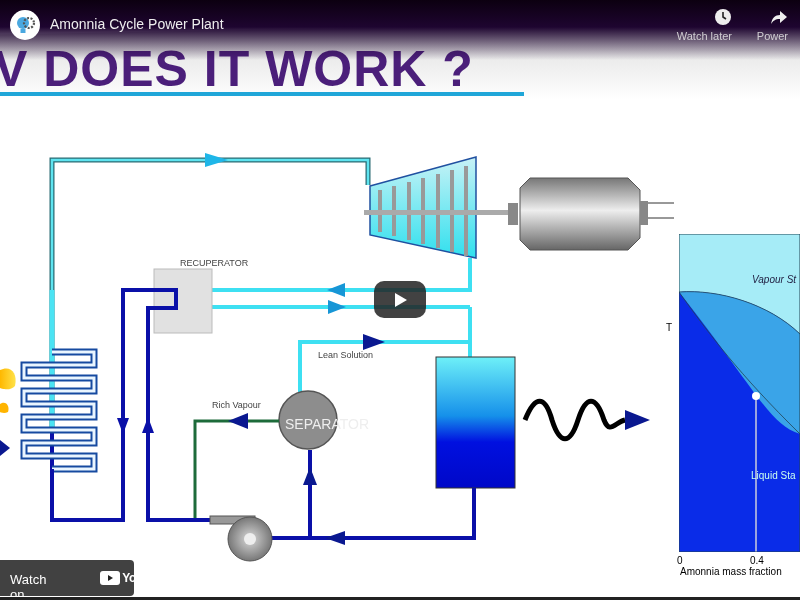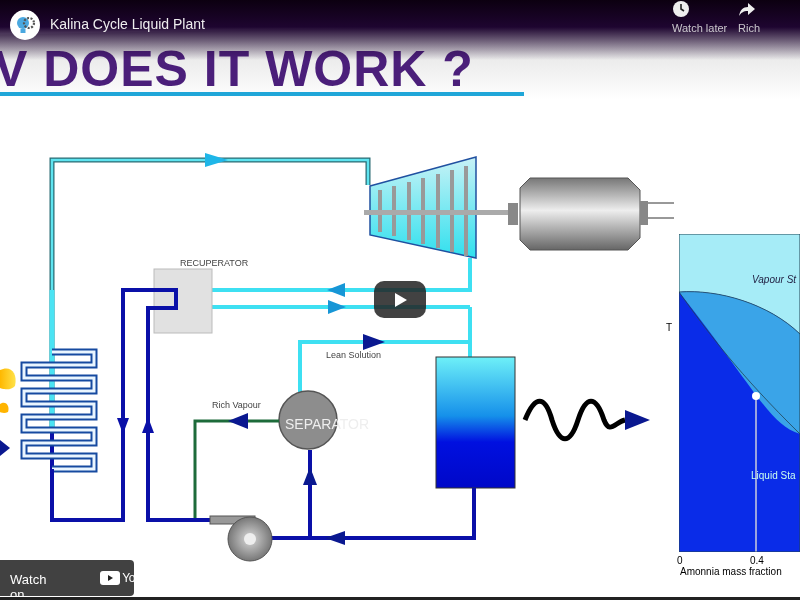--- a/index.html
+++ b/index.html
@@ -4,61 +4,61 @@
 <style>
   html,body{margin:0;padding:0;}
   body{width:800px;height:600px;overflow:hidden;position:relative;background:#fff;font-family:"Liberation Sans",sans-serif;}
   .topbar{position:absolute;left:0;top:0;width:800px;height:60px;
     background:linear-gradient(180deg,#0c0010 0%,#1e0530 45%,rgba(40,10,60,0.0) 100%);z-index:5;}
   .slide-top{position:absolute;left:0;top:20px;width:800px;height:80px;
     background:linear-gradient(180deg,#cfcfcf 0%,#e8e8e8 40%,#ffffff 100%);
     clip-path:polygon(0 18%,100% 0,100% 100%,0 100%);}
   .channel-avatar{position:absolute;left:10px;top:10px;width:30px;height:30px;border-radius:50%;background:#fff;z-index:6;display:flex;align-items:center;justify-content:center;}
   .video-title{position:absolute;left:50px;top:16px;color:#eee;font-size:14px;z-index:6;}
-  .yt-action{position:absolute;top:0;z-index:6;text-align:left;color:#ddd;font-size:11px;}
+  .yt-action{position:absolute;top:8px;z-index:6;text-align:right;color:#ddd;font-size:11px;}
   .yt-action .lbl{display:block;margin-top:2px;color:#e4e4e4;opacity:.85;}
   .headline{position:absolute;left:-6px;top:40px;font-size:50px;font-weight:bold;color:#4b1f7a;letter-spacing:1px;z-index:4;white-space:nowrap;}
   .head-line{position:absolute;left:0;top:92px;width:524px;height:4px;background:#1fa6d8;z-index:4;}
   svg.diagram{position:absolute;left:0;top:0;z-index:2;}
   .lbl-small{position:absolute;font-size:9px;color:#444;z-index:3;}
   .play{position:absolute;left:374px;top:281px;width:52px;height:37px;border-radius:10px;background:rgba(33,33,33,.85);z-index:7;display:flex;align-items:center;justify-content:center;}
   .watch{position:absolute;left:0;top:560px;width:134px;height:36px;background:rgba(23,23,23,.82);border-radius:0 4px 4px 0;z-index:7;display:flex;align-items:center;color:#fff;font-size:13px;}
   .watch .txt{margin-left:10px;margin-top:18px;}
-  .watch .yt{margin-left:10px;display:flex;align-items:center;font-weight:normal;font-size:12px;letter-spacing:-.5px;padding-left:44px;}
+  .watch .yt{margin-left:10px;display:flex;align-items:center;font-weight:bold;font-size:12px;letter-spacing:-.5px;padding-left:44px;}
   .phase{position:absolute;left:679px;top:234px;width:121px;height:318px;z-index:2;}
   .phase-label{position:absolute;font-size:10px;z-index:3;white-space:nowrap;}
   .bottom-rule{position:absolute;left:0;top:597px;width:800px;height:3px;background:#222;z-index:8;}
 </style>
 </head>
 <body>
 
 <div class="slide-top"></div>
 <div class="topbar"></div>
 
 <div class="channel-avatar">
   <svg width="22" height="22" viewBox="0 0 22 22">
     <circle cx="9" cy="9" r="6" fill="#4aa8e0"></circle>
     <rect x="6.5" y="15" width="5" height="4" fill="#4aa8e0"></rect>
     <circle cx="15" cy="9" r="5" fill="none" stroke="#555" stroke-width="2.2" stroke-dasharray="2 1.5"></circle>
   </svg>
 </div>
-<div class="video-title">Kalina Cycle Liquid Plant</div>
+<div class="video-title">Amonnia Cycle Power Plant</div>
 
 <div class="yt-action" style="left:672px;width:60px;">
   <svg width="18" height="18" viewBox="0 0 18 18">
     <circle cx="9" cy="9" r="8" fill="#eee"></circle>
     <path d="M9 4 V9 L12 11" stroke="#222" stroke-width="1.6" fill="none"></path>
   </svg>
   <span class="lbl">Watch later</span>
 </div>
 <div class="yt-action" style="left:738px;width:50px;">
   <svg width="18" height="18" viewBox="0 0 18 18">
     <path d="M10 3 L17 9 L10 15 V11 C5 11 3 13 1 16 C2 10 5 7 10 7 Z" fill="#eee"></path>
   </svg>
-  <span class="lbl">Rich</span>
+  <span class="lbl">Power</span>
 </div>
 
 <div class="headline">V DOES IT WORK ?</div>
 <div class="head-line"></div>
 
 <svg class="diagram" width="800" height="600" viewBox="0 0 800 600">
   <defs>
     <linearGradient id="turb" x1="0" y1="0" x2="0" y2="1">
       <stop offset="0" stop-color="#c8f2f6"></stop>
         <stop offset="1" stop-color="#30e0ee"></stop>
@@ -145,21 +145,21 @@
     <path d="M52 352 H94 V352 V365 H24 V378 H94 V391 H24 V404 H94 V417 H24 V430 H94 V443 H24 V456 H94 V469 H52" stroke="#eaf6ff" stroke-width="3"></path>
   </g>
   <path d="M52 469 V520" stroke="#0a10a8" stroke-width="4"></path>
 
   <path d="M0 370 C10 365,18 372,15 386 C10 392,0 388,0 388 Z" fill="url(#flame)"></path>
   <path d="M0 404 C6 400,10 406,8 412 C4 414,0 412,0 412 Z" fill="#ffb400"></path>
   <polygon points="0,440 10,448 0,456" fill="#0a1890"></polygon>
 </svg>
 
 <span class="lbl-small" style="left:153px;top:258px;padding-left:27px;">RECUPERATOR</span>
-<span class="lbl-small" style="left:318px;top:350px;margin-left:8px;">Lean Solution</span>
+<span class="lbl-small" style="left:318px;top:350px;">Lean Solution</span>
 <span class="lbl-small" style="left:212px;top:400px;">Rich Vapour</span>
 <span class="lbl-small" style="left:285px;top:416px;color:#eee;font-size:14px;">SEPARATOR</span>
 
 <svg class="phase" width="121" height="318" viewBox="0 0 121 318">
   <rect width="121" height="318" fill="#0a2ce8"></rect>
   <path d="M0 58 C40 55,90 70,121 100 V0 H0 Z" fill="#a6ecf7"></path>
   <path d="M0 58 C40 55,90 70,121 100 V200 C90 190,80 160,0 58 Z" fill="#3aa4e8"></path>
   <path d="M0 58 C40 55,90 70,121 100" fill="none" stroke="#245" stroke-width=".8"></path>
   <path d="M0 58 C30 100,60 140,121 200" fill="none" stroke="#245" stroke-width=".8"></path>
   <line x1="77" y1="162" x2="77" y2="318" stroke="#ccd" stroke-width="1.5"></line>

